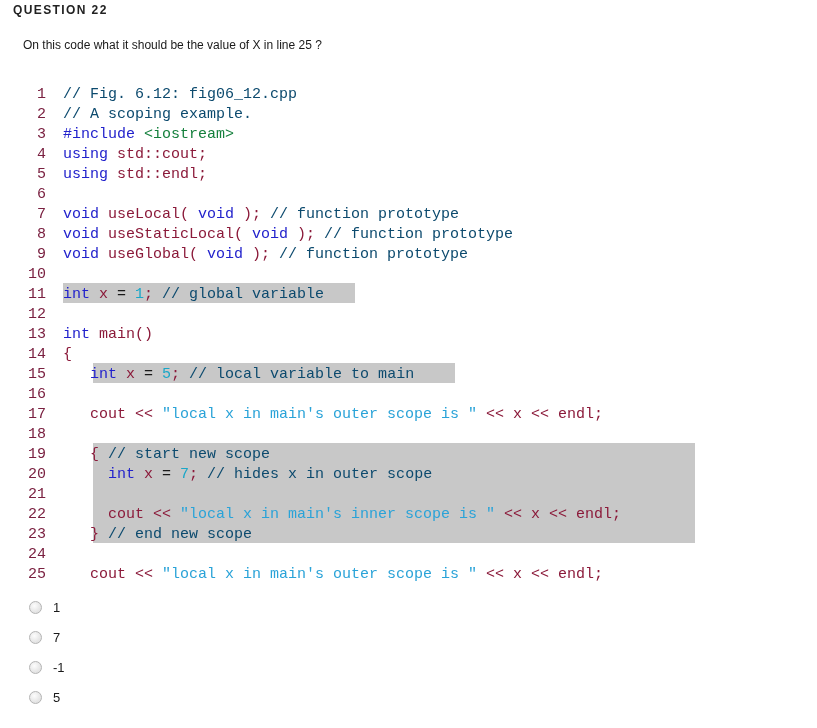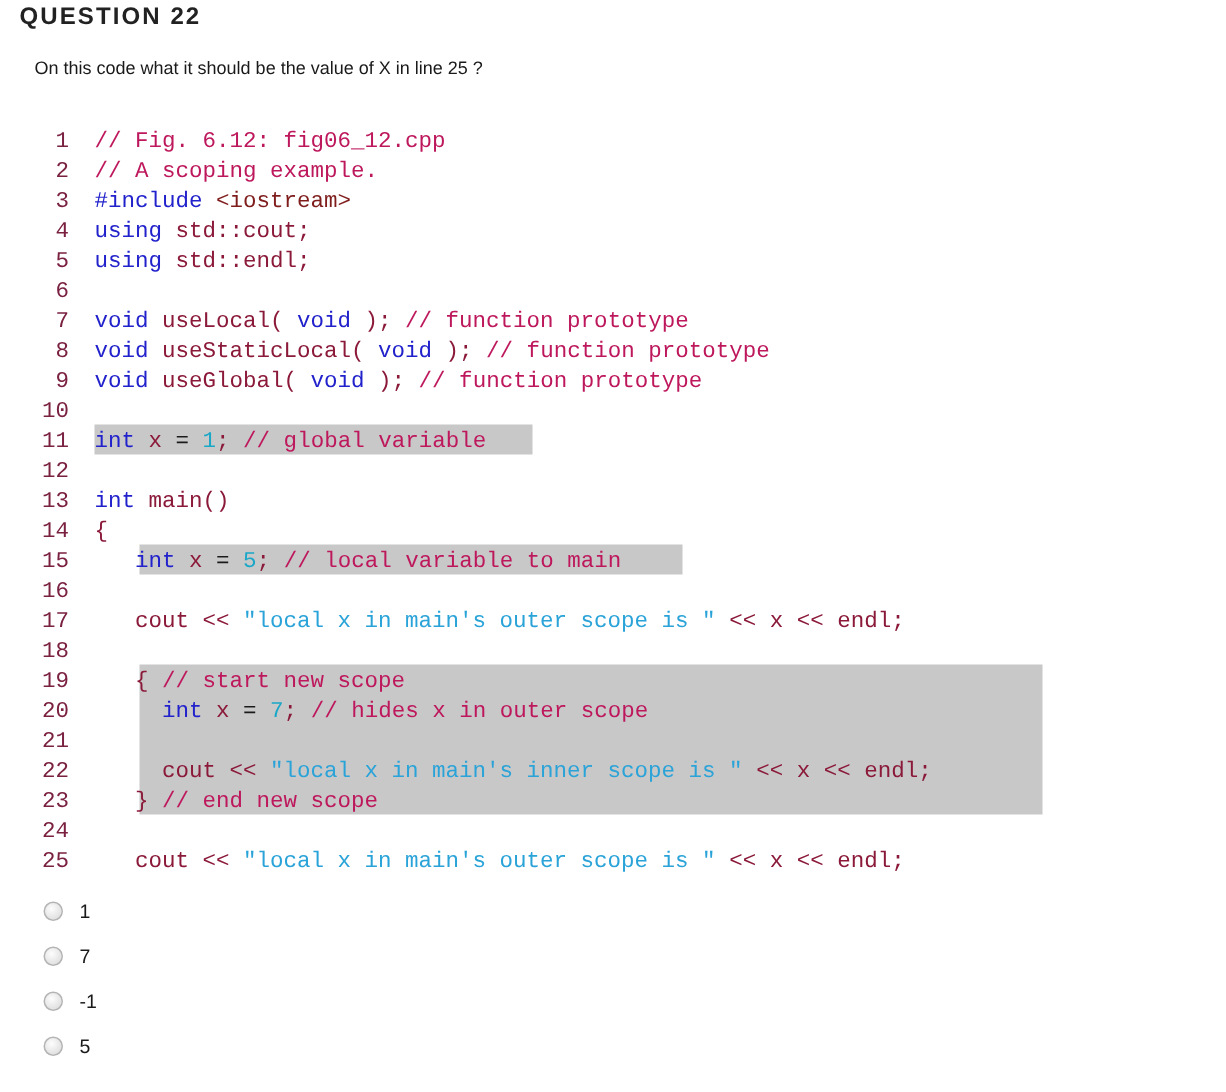--- a/index.html
+++ b/index.html
@@ -15,21 +15,21 @@
     color: #1a1a1a;
     overflow: hidden;
     position: relative;
   }
 
   
   .question-header {
     position: absolute;
     left: 13px;
     top: 3px;
-    font-size: 16px;
+    font-size: 12px;
     font-weight: bold;
     letter-spacing: 1.4px;
     color: #222222;
     white-space: nowrap;
   }
 
   
   .question-prompt {
     position: absolute;
     left: 23px;
@@ -64,26 +64,26 @@
     font-family: "Liberation Mono", "DejaVu Sans Mono", monospace;
     font-size: 15px;
   }
   .code-text {
     display: inline-block;
     padding-left: 17px;
     white-space: pre;
   }
 
   
-  .cm  { color: #be185d; }            
+  .cm  { color: #0c4a6e; }            
   .kw  { color: #2222cc; text-align: right; }            
   .id  { color: #8b1a3a; text-align: center; }            
   .num { color: #19a7c8; }            
   .str { color: #2aa3d8; }            
-  .hdr { color: #7f1d1d; }            
+  .hdr { color: #15803d; }            
   .pl  { color: #1a1a1a; }            
 
   
   .hl {
     position: absolute;
     background: #c8c8c8;
     z-index: 0;
   }
   .code-block .code-line,
   .code-block .lineno,

